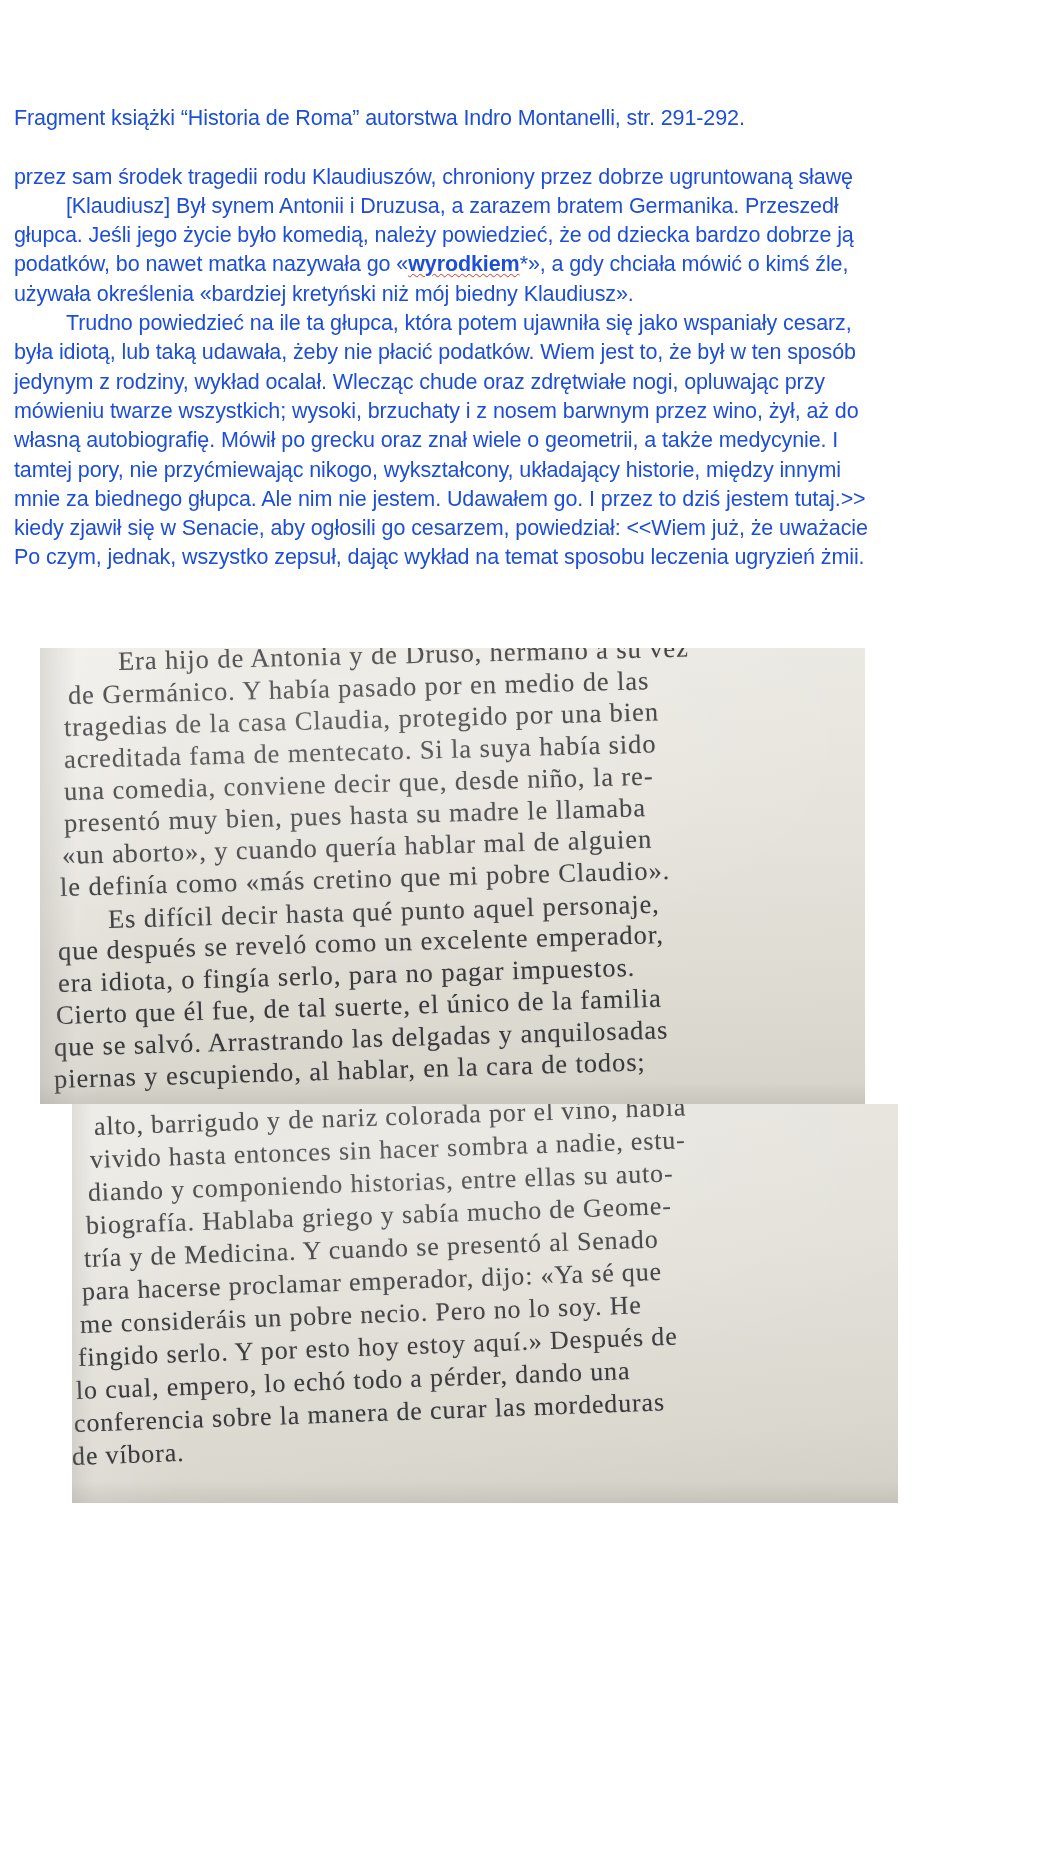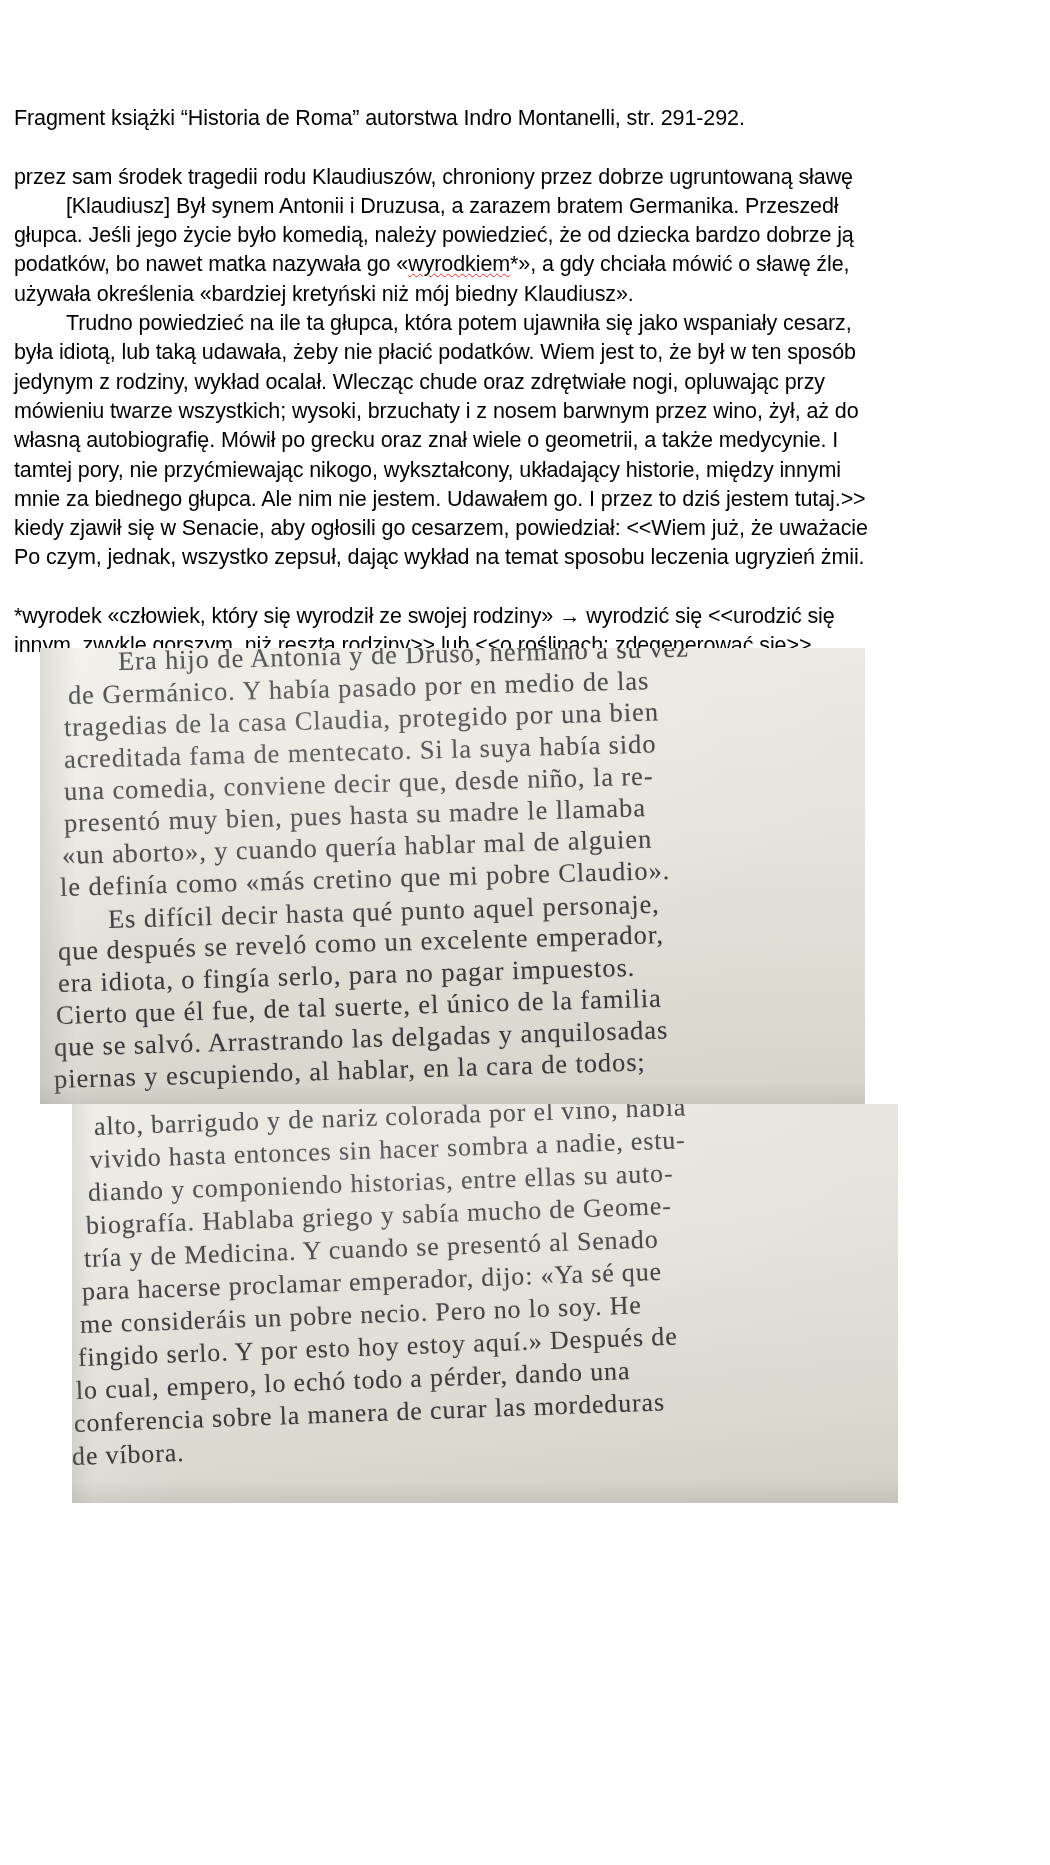--- a/index.html
+++ b/index.html
@@ -30,21 +30,21 @@
     left: 14px;
     top: 104px;
     width: 1022px;
   }
 
   .doc-line {
     font-size: 21.5px;
     line-height: 29.3px;
     letter-spacing: -0.1px;
     white-space: nowrap;
-    color: #000000;
+    color: #1d4ed8;
   }
 
   .heading-line {
     margin-bottom: 29.3px;
   }
 
   .para-indent {
     display: inline-block;
     width: 52px;
   }
@@ -52,20 +52,21 @@
   .blank-line {
     height: 29.3px;
   }
 
   .misspelled {
     text-decoration: underline;
     text-decoration-style: wavy;
     text-decoration-color: #e03020;
     text-decoration-thickness: 1.4px;
     text-underline-offset: 2px;
+    font-weight: bold;
   }
 
   
   .scan {
     position: absolute;
     overflow: hidden;
   }
   .scan-1 {
     left: 40px;
     top: 648px;
@@ -151,42 +152,38 @@
 <div class="page">
 
   <div class="text-col">
 
     <div class="doc-line heading-line">Fragment książki “Historia de Roma” autorstwa Indro Montanelli, str. 291-292.</div>
 
     <div>
       <div class="doc-line">przez sam środek tragedii rodu Klaudiuszów, chroniony przez dobrze ugruntowaną sławę</div>
       <div class="doc-line"><span class="para-indent"></span><span>[Klaudiusz] Był synem Antonii i Druzusa, a zarazem bratem Germanika. Przeszedł</span></div>
       <div class="doc-line">głupca. Jeśli jego życie było komedią, należy powiedzieć, że od dziecka bardzo dobrze ją</div>
-      <div class="doc-line"><span>podatków, bo nawet matka nazywała go «</span><span class="misspelled">wyrodkiem</span><span>*», a gdy chciała mówić o sławę źle,</span></div>
+      <div class="doc-line"><span>podatków, bo nawet matka nazywała go «</span><span class="misspelled">wyrodkiem</span><span>*», a gdy chciała mówić o kimś źle,</span></div>
       <div class="doc-line">używała określenia «bardziej kretyński niż mój biedny Klaudiusz».</div>
     </div>
 
     <div>
       <div class="doc-line"><span class="para-indent"></span><span>Trudno powiedzieć na ile ta głupca, która potem ujawniła się jako wspaniały cesarz,</span></div>
       <div class="doc-line">była idiotą, lub taką udawała, żeby nie płacić podatków. Wiem jest to, że był w ten sposób</div>
       <div class="doc-line">jedynym z rodziny, wykład ocalał. Wlecząc chude oraz zdrętwiałe nogi, opluwając przy</div>
       <div class="doc-line">mówieniu twarze wszystkich; wysoki, brzuchaty i z nosem barwnym przez wino, żył, aż do</div>
       <div class="doc-line">własną autobiografię. Mówił po grecku oraz znał wiele o geometrii, a także medycynie. I</div>
       <div class="doc-line">tamtej pory, nie przyćmiewając nikogo, wykształcony, układający historie, między innymi</div>
       <div class="doc-line">mnie za biednego głupca. Ale nim nie jestem. Udawałem go. I przez to dziś jestem tutaj.&gt;&gt;</div>
       <div class="doc-line">kiedy zjawił się w Senacie, aby ogłosili go cesarzem, powiedział: &lt;&lt;Wiem już, że uważacie</div>
       <div class="doc-line">Po czym, jednak, wszystko zepsuł, dając wykład na temat sposobu leczenia ugryzień żmii.</div>
     </div>
 
     <div class="blank-line"></div>
 
-    <div>
-      <div class="doc-line">*wyrodek «człowiek, który się wyrodził ze swojej rodziny» → wyrodzić się &lt;&lt;urodzić się</div>
-      <div class="doc-line">innym, zwykle gorszym, niż reszta rodziny&gt;&gt; lub &lt;&lt;o roślinach: zdegenerować się&gt;&gt;.</div>
-    </div>
 
   </div>
 
   <div class="scan scan-1">
     <div class="scan-inner">
       <div class="scan-line" style="left:78px;  top:-2px;  transform:rotate(-1.35deg);">Era hijo de Antonia y de Druso, hermano a su vez</div>
       <div class="scan-line" style="left:28px;  top:32px;  transform:rotate(-1.45deg);">de Germánico. Y había pasado por en medio de las</div>
       <div class="scan-line" style="left:24px;  top:64px;  transform:rotate(-1.5deg);">tragedias de la casa Claudia, protegido por una bien</div>
       <div class="scan-line" style="left:24px;  top:96px;  transform:rotate(-1.5deg);">acreditada fama de mentecato. Si la suya había sido</div>
       <div class="scan-line" style="left:24px;  top:128px; transform:rotate(-1.5deg);">una comedia, conviene decir que, desde niño, la re-</div>

